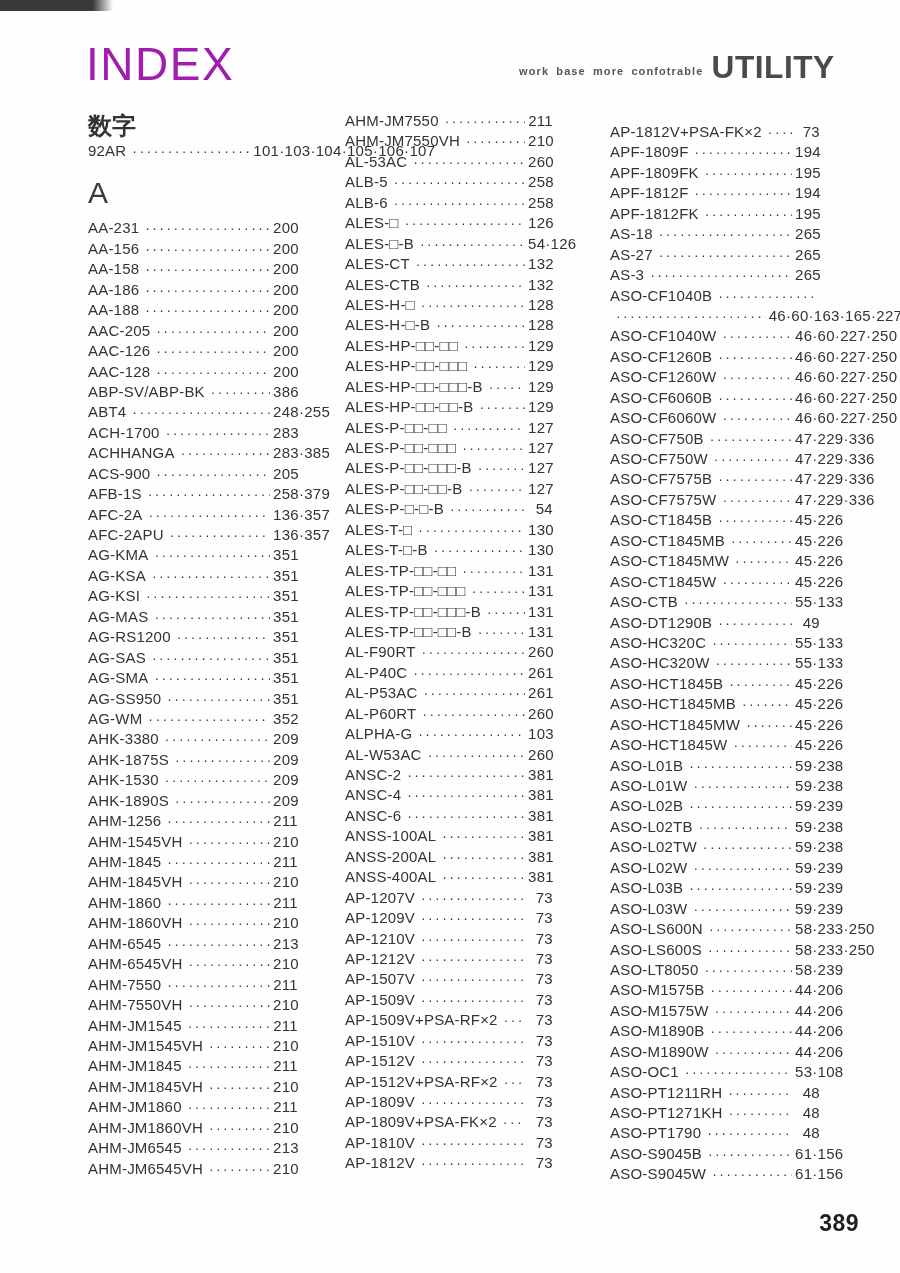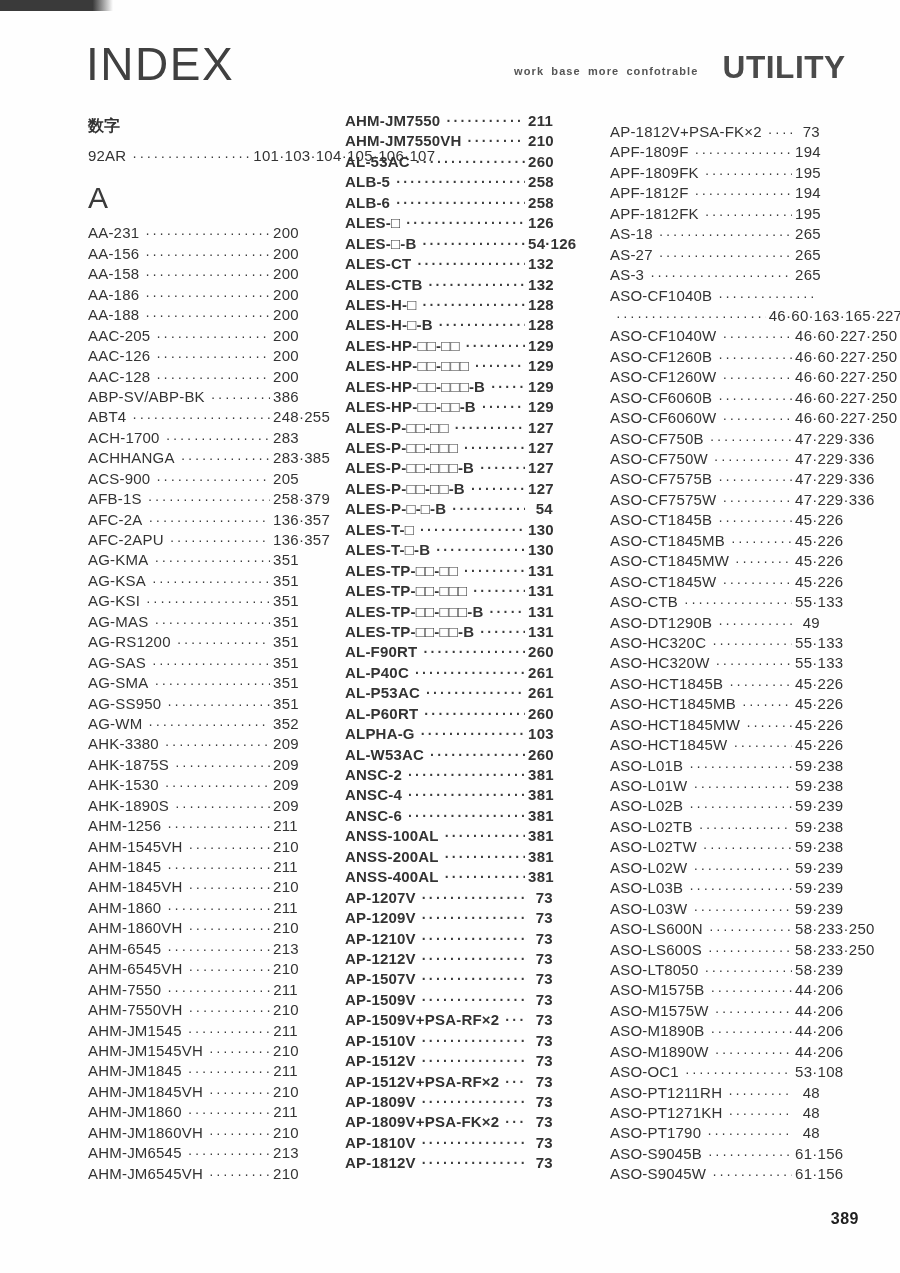--- a/index.html
+++ b/index.html
@@ -1,42 +1,42 @@
 <!DOCTYPE html>
 <html><head>
 <meta charset="utf-8">
 <style>
   html,body{margin:0;padding:0;background:#ffffff;}
   .page{position:relative;width:900px;height:1273px;background:#fefefe;overflow:hidden;
         font-family:"Liberation Sans","DejaVu Sans",sans-serif;color:#333;}
   .corner-artifact{position:absolute;left:0;top:0;width:113px;height:11px;
         background:linear-gradient(to right,#3a3a3a 82%,rgba(58,58,58,0));}
   .page-title{position:absolute;left:86px;top:38px;margin:0;font-size:46px;line-height:52px;
-        font-weight:400;letter-spacing:1.5px;color:#404040;}
-  .logo{position:absolute;right:54px;top:52px;display:flex;align-items:flex-end;gap:27px;}
+        font-weight:400;letter-spacing:1.5px;color:#a21caf;}
+  .logo{position:absolute;right:65px;top:52px;display:flex;align-items:flex-end;gap:11px;}
   .logo .tagline{font-size:11px;font-weight:700;letter-spacing:1.1px;word-spacing:3px;
         color:#555;margin-bottom:6px;white-space:nowrap;}
   .logo .brand{font-size:31px;font-weight:800;letter-spacing:0.5px;color:#4a4a4a;
         line-height:31px;transform:scaleX(1.02);transform-origin:right bottom;}
   .columns{position:absolute;left:0;top:112px;width:100%;}
   .col{position:absolute;top:0;}
   .col0{left:88px;width:210px;}
-  .col1{left:345px;width:208px;font-weight:bold;}
+  .col1{left:345px;width:208px;}
   .col2{left:610px;width:210px;margin-top:11px;}
-  .kanji-heading{font-size:16px;font-weight:700;color:#333;height:30px;line-height:28px;margin-bottom:5px;}
+  .kanji-heading{font-size:24px;font-weight:700;color:#333;height:30px;line-height:28px;}
   .letter-heading{font-size:30px;font-weight:400;color:#3a3a3a;height:34px;line-height:34px;
         margin:14px 0 9px 0;}
   .row{display:flex;align-items:baseline;height:20.45px;font-size:15px;color:#333;}
   .nm{white-space:nowrap;letter-spacing:0.2px;}
   .leader{flex:1 1 auto;overflow:hidden;white-space:nowrap;margin:0 3px 0 6px;color:#3c3c3c;}
   .leader::after{content:"····································································";
         letter-spacing:2.4px;font-size:14px;}
   .pg{white-space:nowrap;text-align:right;min-width:25px;letter-spacing:0.3px;}
   .pg.wide{min-width:0;}
-  .folio{position:absolute;right:41px;top:1210px;font-size:16px;font-weight:700;color:#1f1f1f;letter-spacing:0.5px;}
+  .folio{position:absolute;right:41px;top:1210px;font-size:23px;font-weight:700;color:#1f1f1f;letter-spacing:0.5px;}
 </style>
 </head>
 <body>
 
 <div class="page">
   <div class="corner-artifact"></div>
 
   <h1 class="page-title">INDEX</h1>
 
   <div class="logo">

